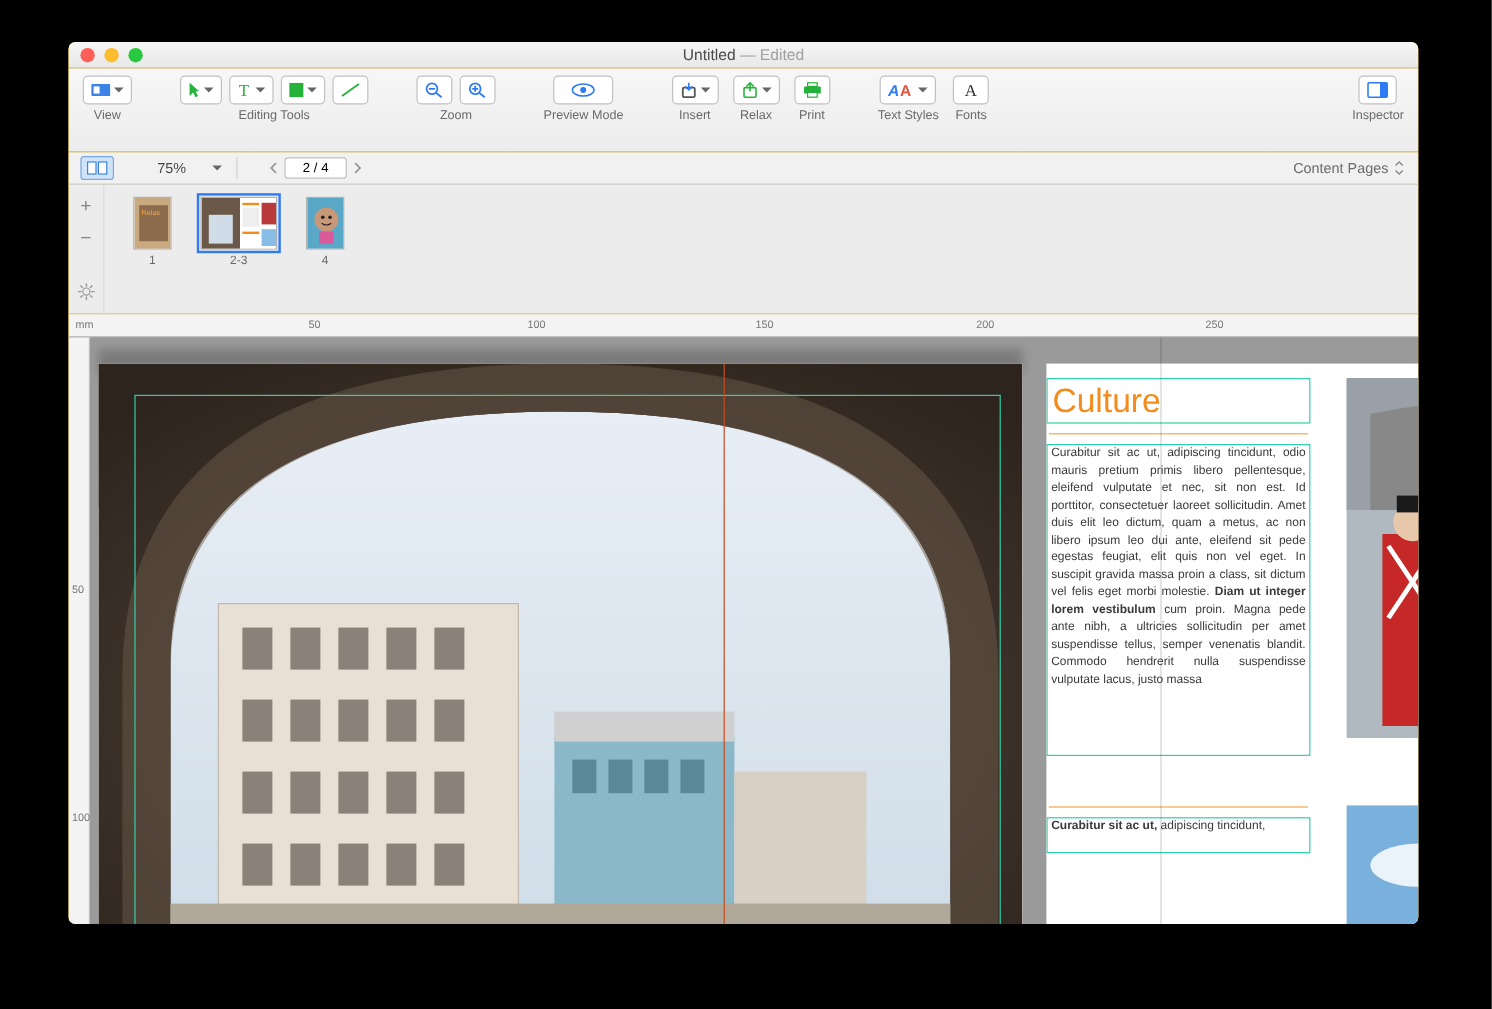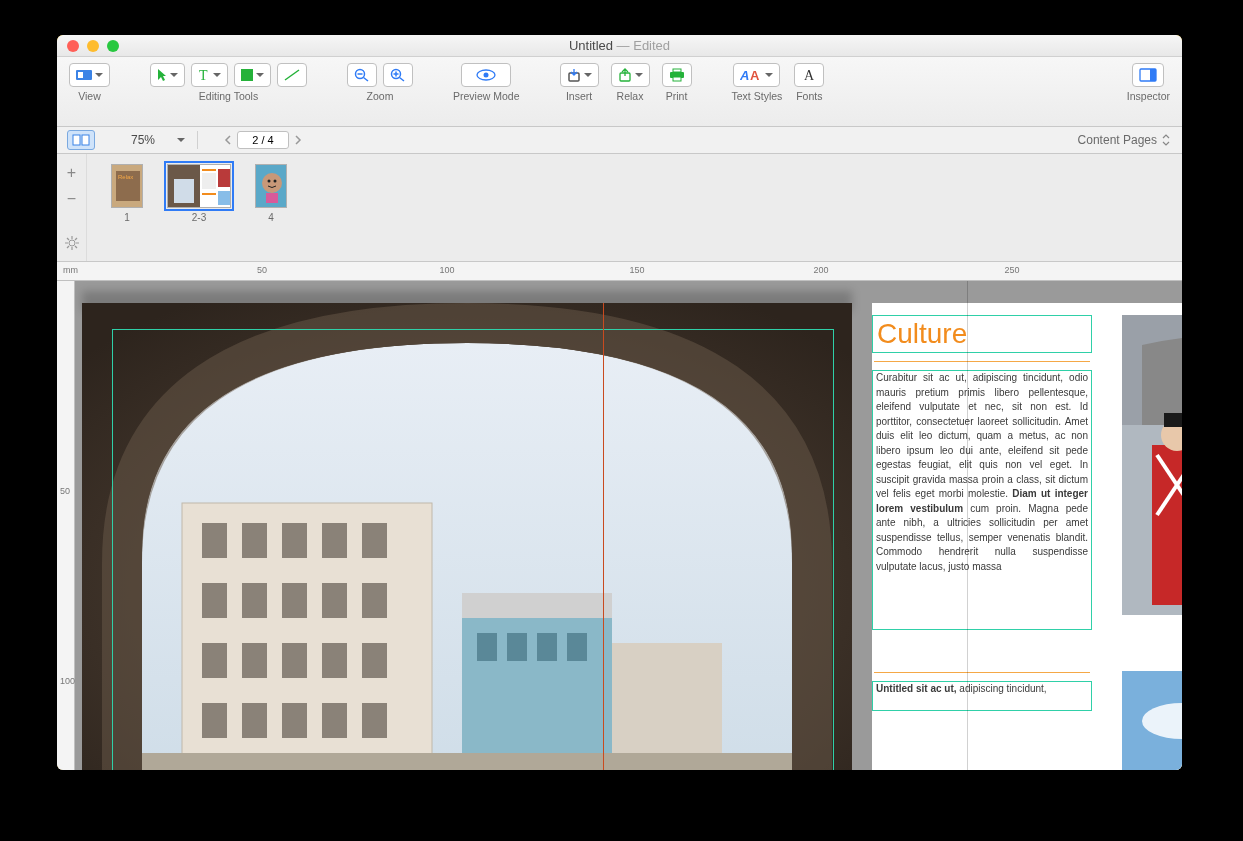--- a/index.html
+++ b/index.html
@@ -389,21 +389,21 @@
         <div class="hr-orange"></div>
         <div class="section-box" style="height:260px;overflow:hidden">
           <div class="body-text">
             <span>Curabitur sit ac ut, adipiscing tincidunt, odio mauris pretium primis libero pellentesque, eleifend vulputate et nec, sit non est. Id porttitor, consectetuer laoreet sollicitudin. Amet duis elit leo dictum, quam a metus, ac non libero ipsum leo dui ante, eleifend sit pede egestas feugiat, elit quis non vel eget. In suscipit gravida massa proin a class, sit dictum vel felis eget morbi molestie. </span><b>Diam ut integer lorem vestibulum</b><span> cum proin. Magna pede ante nibh, a ultricies sollicitudin per amet suspendisse tellus, semper venenatis blandit. Commodo hendrerit nulla suspendisse vulputate lacus, justo massa</span>
           </div>
         </div>
         <div style="height:30px"></div>
         <div class="hr-orange"></div>
         <div class="section-box" style="height:30px;overflow:hidden">
           <div class="body-text">
-            <b>Untitled sit ac ut,</b><span> adipiscing tincidunt,</span>
+            <b>Curabitur sit ac ut,</b><span> adipiscing tincidunt,</span>
           </div>
         </div>
       </div>
       <svg class="p3-right-img">
         <rect width="220" height="300" fill="#b0b8c0"></rect>
         <rect y="0" width="220" height="110" fill="#9aa0a8"></rect>
         <path d="M20 30 Q110 10 200 30 L200 110 L20 110 Z" fill="#888"></path>
         <g>
           <rect x="30" y="130" width="50" height="160" fill="#c62828"></rect>
             <circle cx="55" cy="120" r="16" fill="#e8c8aa"></circle>

